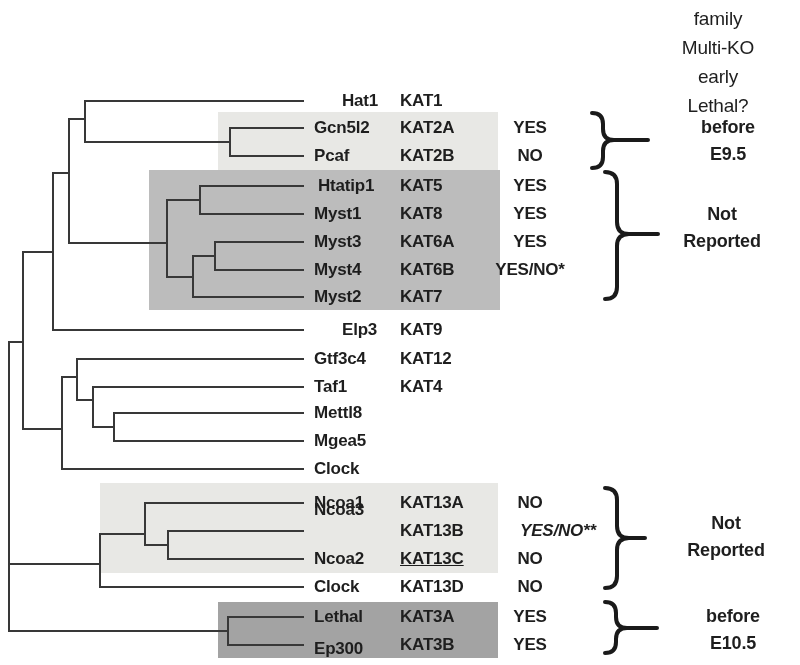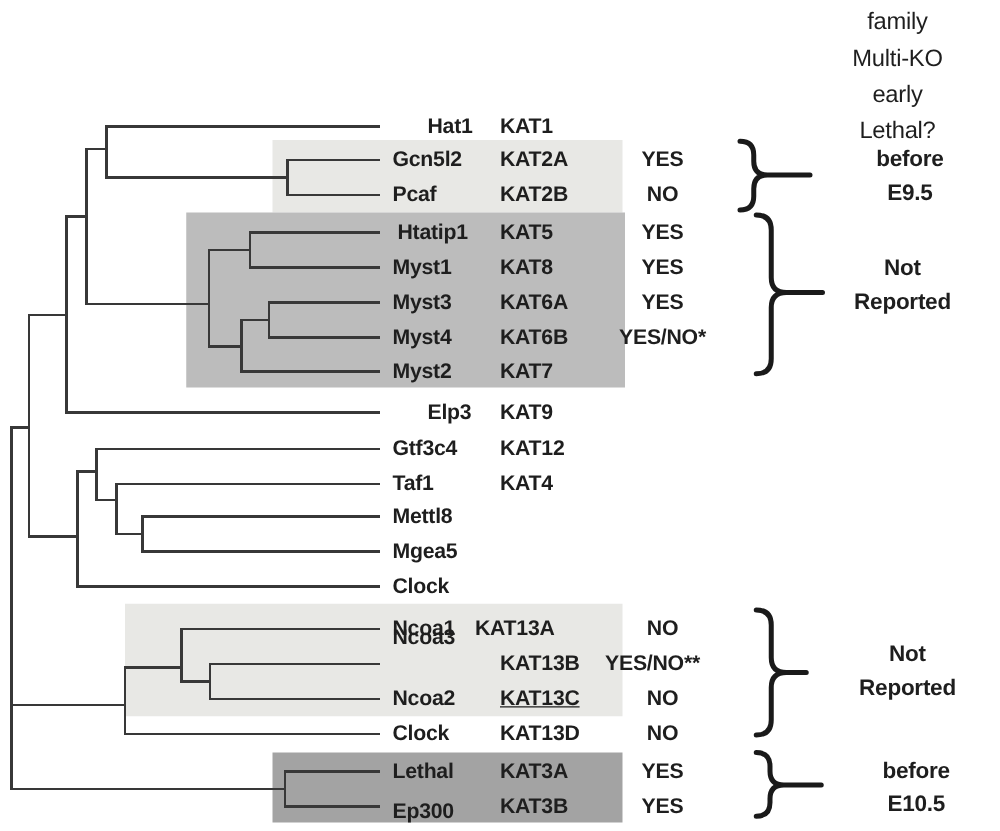--- a/index.html
+++ b/index.html
@@ -71,25 +71,25 @@
       <div class="row-text" style="left: 314px; top: 330px; margin-left: 28px;">Elp3</div>
       <div class="row-text" style="left: 400px; top: 330px;">KAT9</div>
       <div class="row-text" style="left: 314px; top: 359px;">Gtf3c4</div>
       <div class="row-text" style="left: 400px; top: 359px;">KAT12</div>
       <div class="row-text" style="left: 314px; top: 387px;">Taf1</div>
       <div class="row-text" style="left: 400px; top: 387px;">KAT4</div>
       <div class="row-text" style="left: 314px; top: 413px;">Mettl8</div>
       <div class="row-text" style="left: 314px; top: 441px;">Mgea5</div>
       <div class="row-text" style="left: 314px; top: 469px;">Clock</div>
       <div class="row-text" style="left: 314px; top: 503px;">Ncoa1</div>
-      <div class="row-text" style="left: 380px; top: 503px;">KAT13A</div>
+      <div class="row-text" style="left: 400px; top: 503px;">KAT13A</div>
       <div class="row-text ko-val" style="left: 460px; top: 503px; width: 140px;">NO</div>
       <div class="row-text" style="left: 314px; top: 510px; text-align: center;">Ncoa3</div>
       <div class="row-text" style="left: 400px; top: 531px;">KAT13B</div>
-      <div class="row-text ko-val" style="left: 452px; top: 531px; width: 140px;">YES/NO**</div>
+      <div class="row-text ko-val" style="left: 488px; top: 531px; width: 140px; font-style: italic;">YES/NO**</div>
       <div class="row-text" style="left: 314px; top: 559px;">Ncoa2</div>
       <div class="row-text" style="left: 400px; top: 559px; text-decoration: underline;">KAT13C</div>
       <div class="row-text ko-val" style="left: 460px; top: 559px; width: 140px;">NO</div>
       <div class="row-text" style="left: 314px; top: 587px;">Clock</div>
       <div class="row-text" style="left: 400px; top: 587px;">KAT13D</div>
       <div class="row-text ko-val" style="left: 460px; top: 587px; width: 140px;">NO</div>
       <div class="row-text" style="left: 314px; top: 617px;">Lethal</div>
       <div class="row-text" style="left: 400px; top: 617px;">KAT3A</div>
       <div class="row-text ko-val" style="left: 460px; top: 617px; width: 140px;">YES</div>
       <div class="row-text" style="left: 314px; top: 649px;">Ep300</div>

